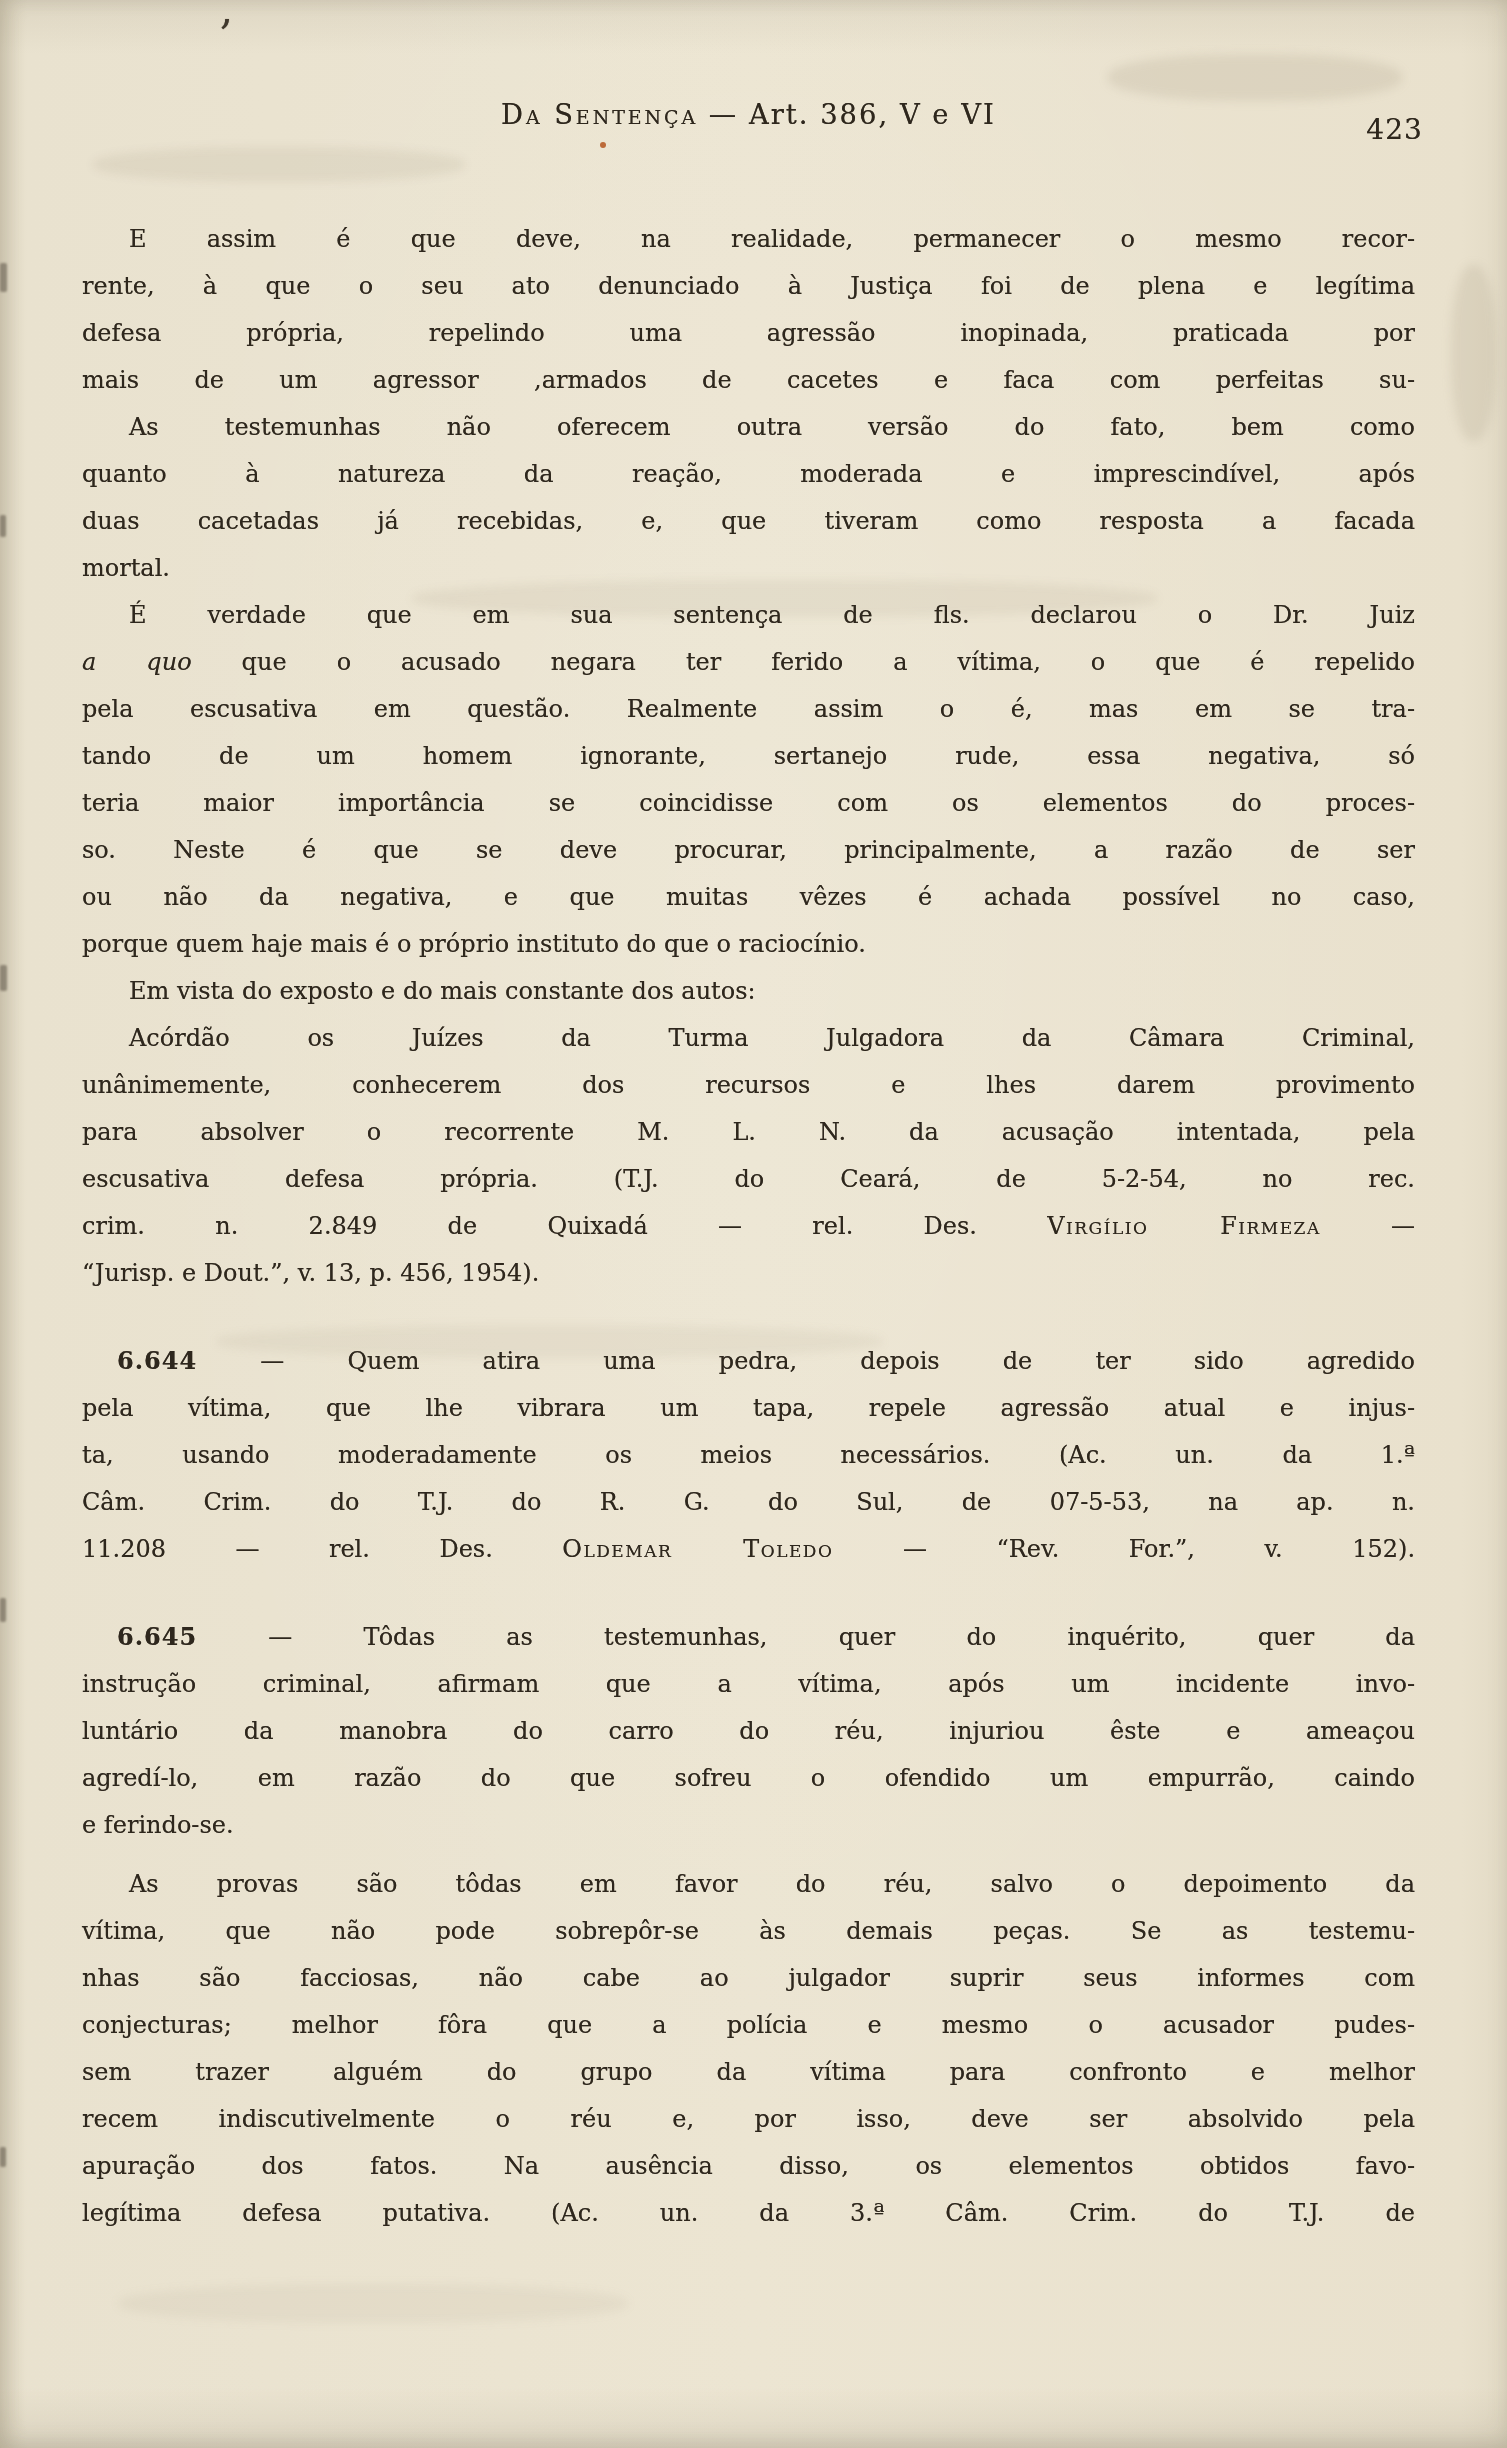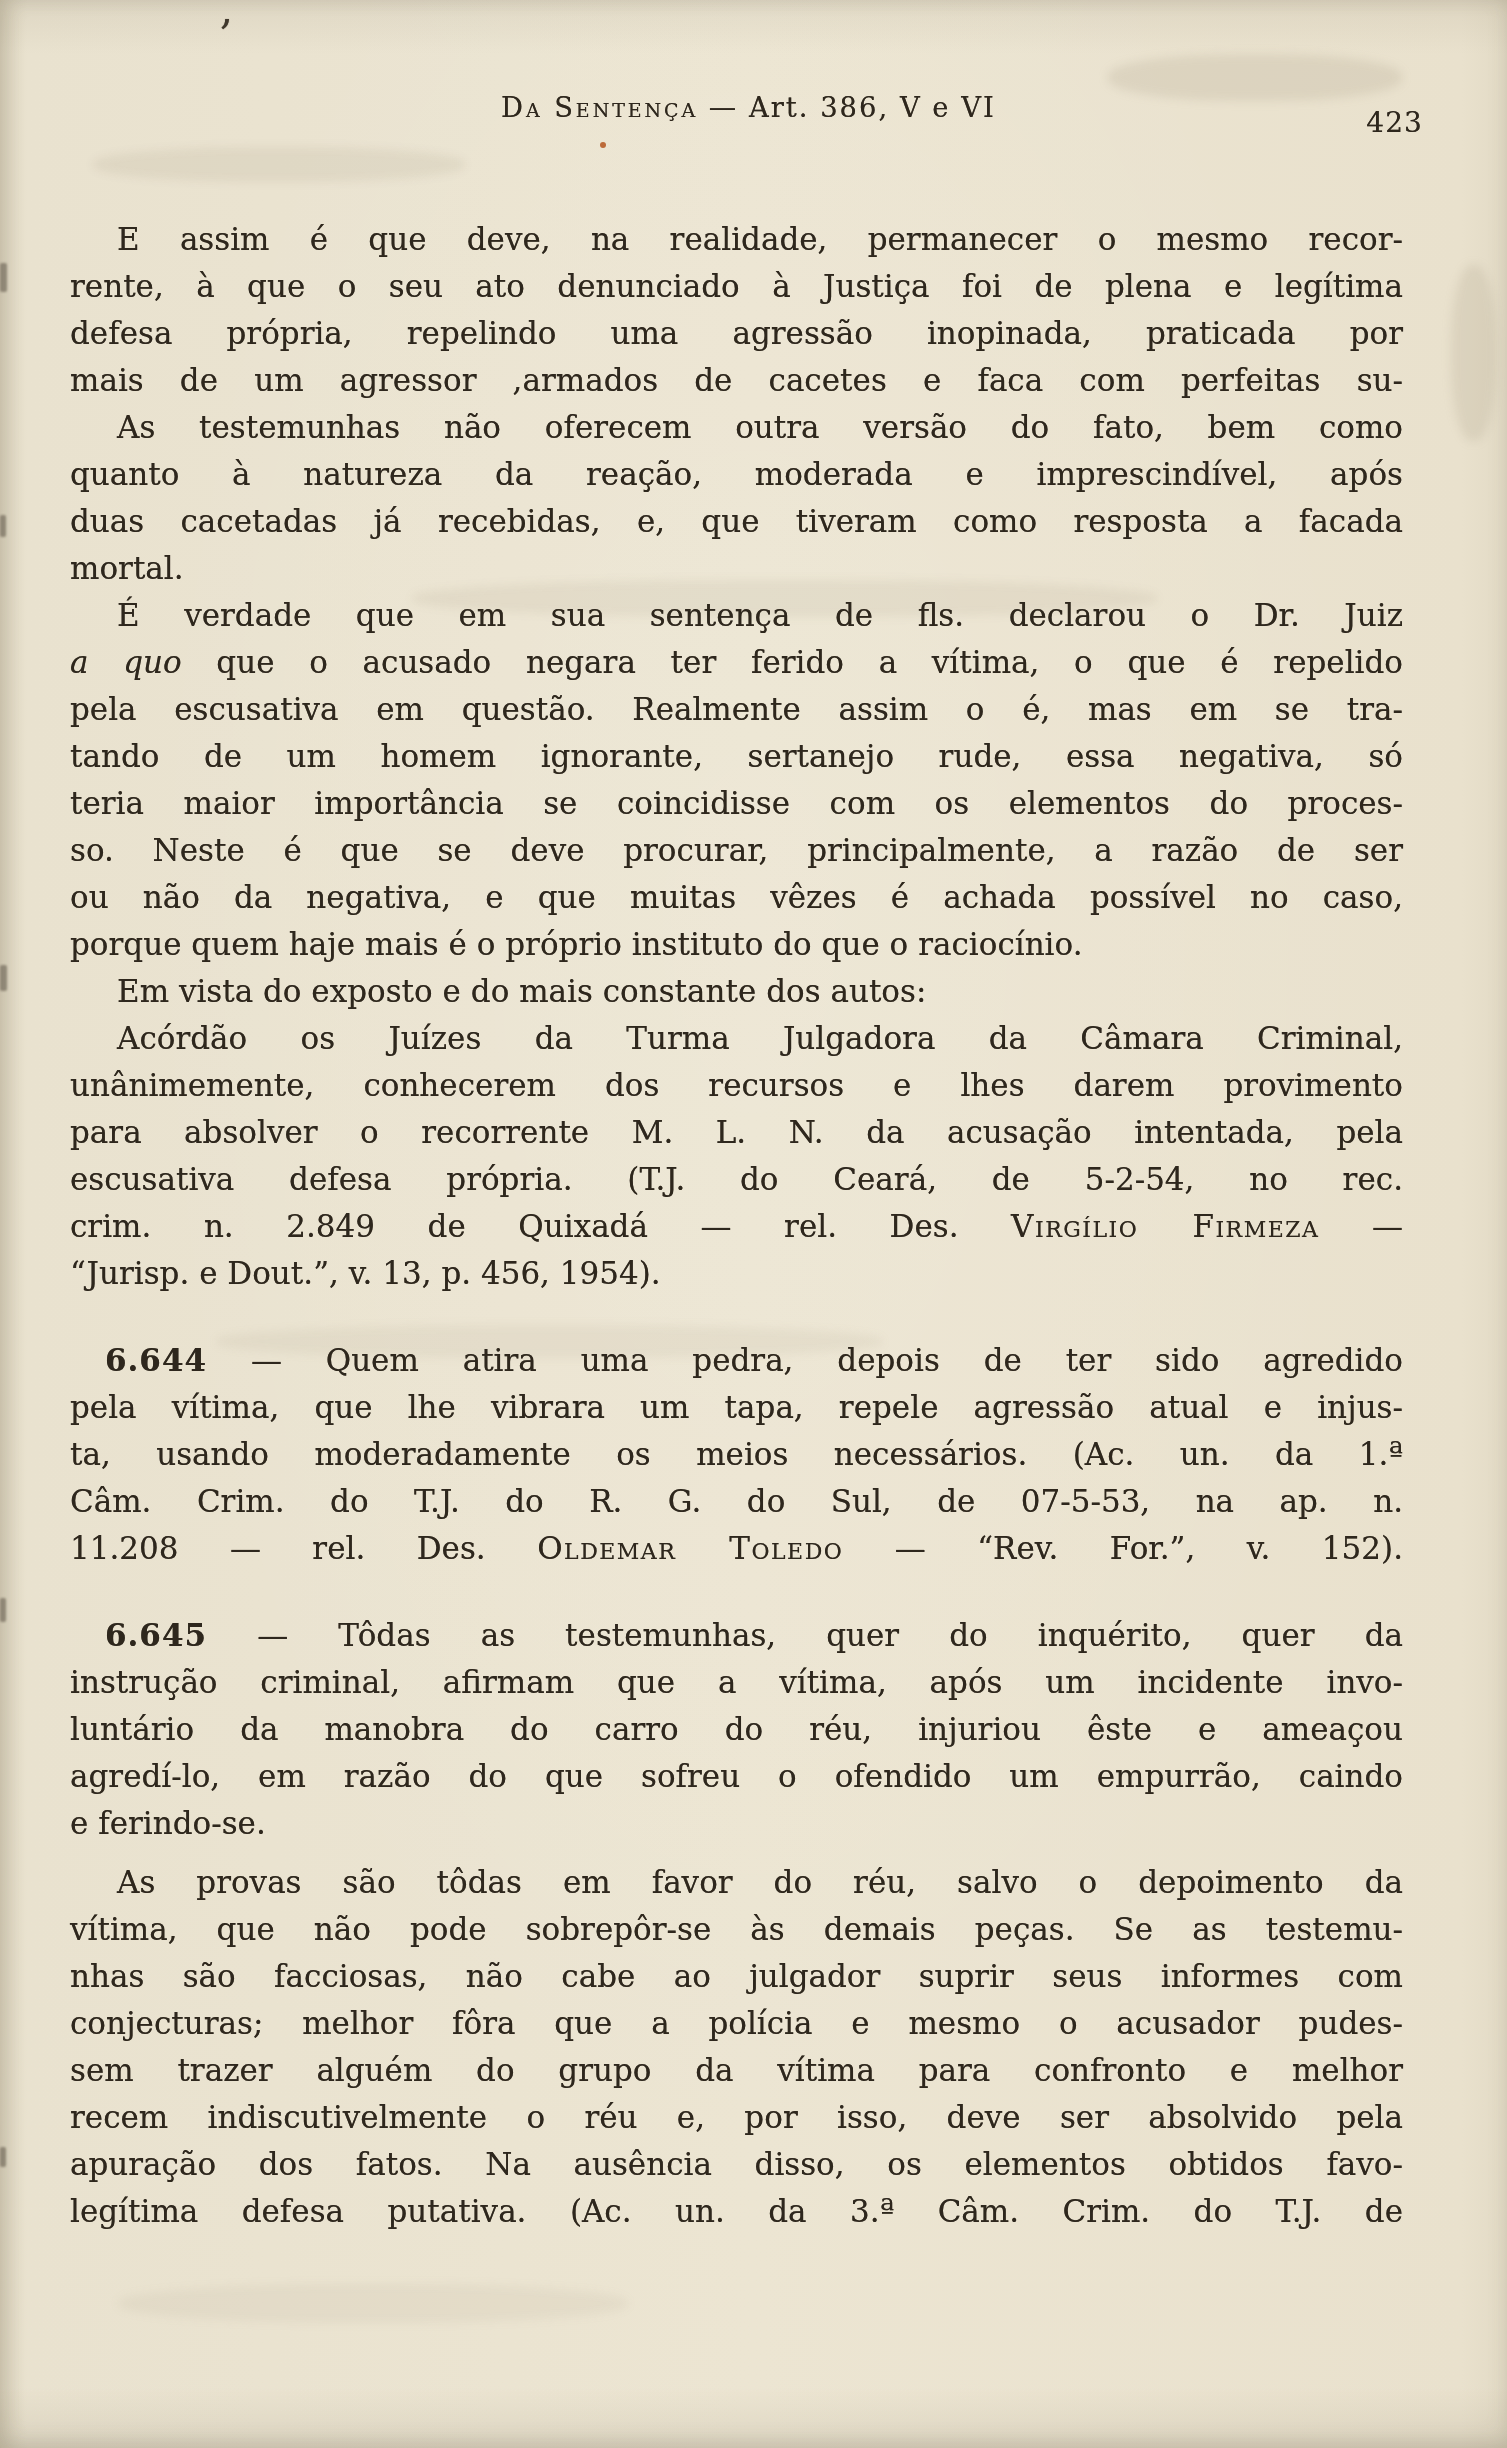--- a/index.html
+++ b/index.html
@@ -16,21 +16,21 @@
       radial-gradient(ellipse at 50% 38%, rgba(255,255,255,0.09), rgba(0,0,0,0) 62%),
       linear-gradient(180deg, rgba(120,108,84,0.10) 0%, rgba(120,108,84,0) 2.2%, rgba(120,108,84,0) 97.5%, rgba(120,108,84,0.12) 100%),
       linear-gradient(90deg, #e0d8c2 0%, #e9e2cf 1.8%, #ece5d2 50%, #e9e1cd 97%, #e2dac5 100%),
       #eae3d0;
     box-shadow: inset 7.8px 0 17.6px rgba(88,78,58,0.14), inset 0 -7.8px 21.6px rgba(88,78,58,0.10);
   }
 
   
   .page-header {
     position: absolute;
-    top: 92px;
+    top: 99px;
     left: 82px;
     width: 1333px;
     height: 69px;
   }
   .running-title {
     text-align: center;
     font-size: 27.4px;
     letter-spacing: 2px;
     white-space: nowrap;
     text-shadow: 0 0 0.6px rgba(46,39,29,0.7);
@@ -42,23 +42,23 @@
     top: 13.7px;
     font-size: 28px;
     letter-spacing: 1px;
     text-shadow: 0 0 0.6px rgba(46,39,29,0.7);
   }
 
   
   .text-block {
     position: absolute;
     top: 216px;
-    left: 70px;
+    left: 82px;
     width: 1333px;
-    font-size: 31px;
+    font-size: 24px;
     line-height: 47px;
     text-shadow: 0 0 0.6px rgba(46,39,29,0.62);
   }
   .line { min-height: 47px; }
   .line.just { text-align: justify; text-align-last: justify; }
   .line.left { text-align: left; text-align-last: left; }
   .line.indent { padding-left: 47px; }
   .line.indent-small { padding-left: 35px; }
 
   .block.space-before { margin-top: 40px; }

